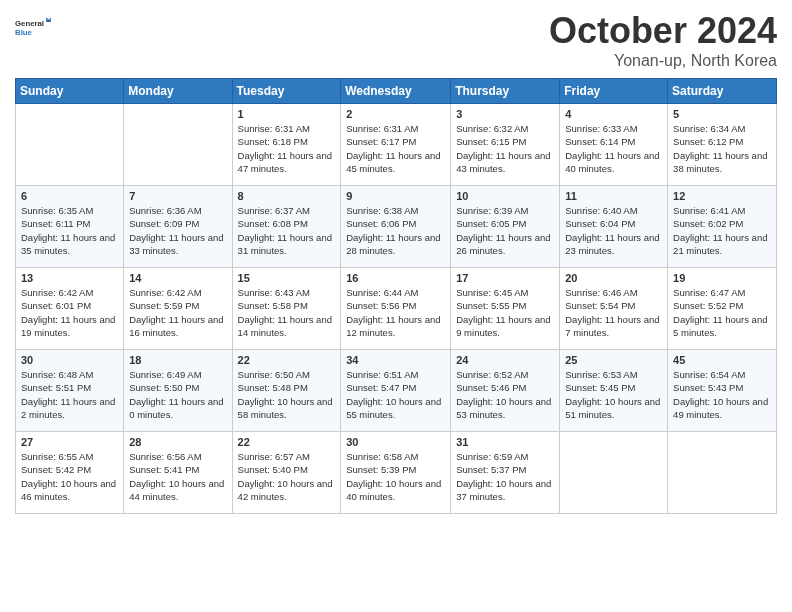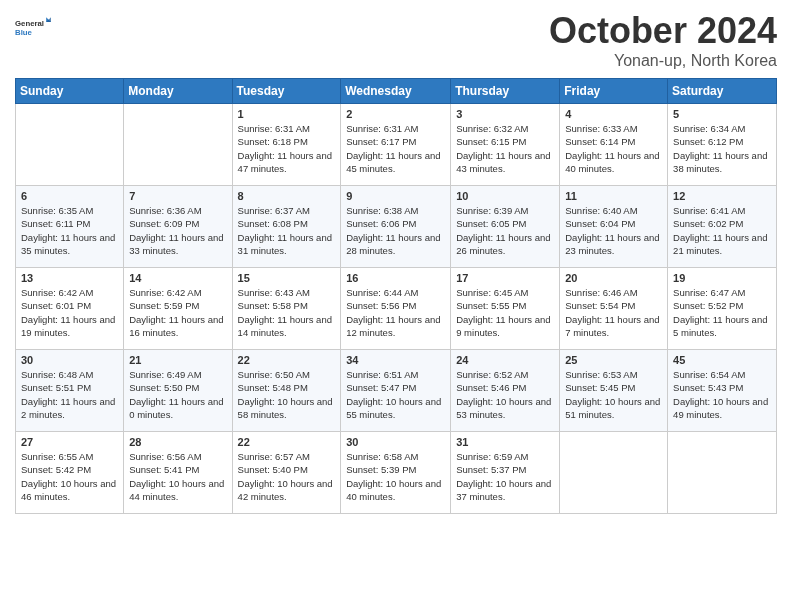--- a/index.html
+++ b/index.html
@@ -194,21 +194,21 @@
             <span class="day-num">19</span>
             <div class="day-info">Sunrise: 6:47 AM<br>Sunset: 5:52 PM<br>Daylight: 11 hours and 5 minutes.</div>
           </td>
         </tr>
         <tr>
           <td>
             <span class="day-num">30</span>
             <div class="day-info">Sunrise: 6:48 AM<br>Sunset: 5:51 PM<br>Daylight: 11 hours and 2 minutes.</div>
           </td>
           <td>
-            <span class="day-num">21</span>
+            <span class="day-num">18</span>
             <div class="day-info">Sunrise: 6:49 AM<br>Sunset: 5:50 PM<br>Daylight: 11 hours and 0 minutes.</div>
           </td>
           <td>
             <span class="day-num">22</span>
             <div class="day-info">Sunrise: 6:50 AM<br>Sunset: 5:48 PM<br>Daylight: 10 hours and 58 minutes.</div>
           </td>
           <td>
             <span class="day-num">34</span>
             <div class="day-info">Sunrise: 6:51 AM<br>Sunset: 5:47 PM<br>Daylight: 10 hours and 55 minutes.</div>
           </td>

